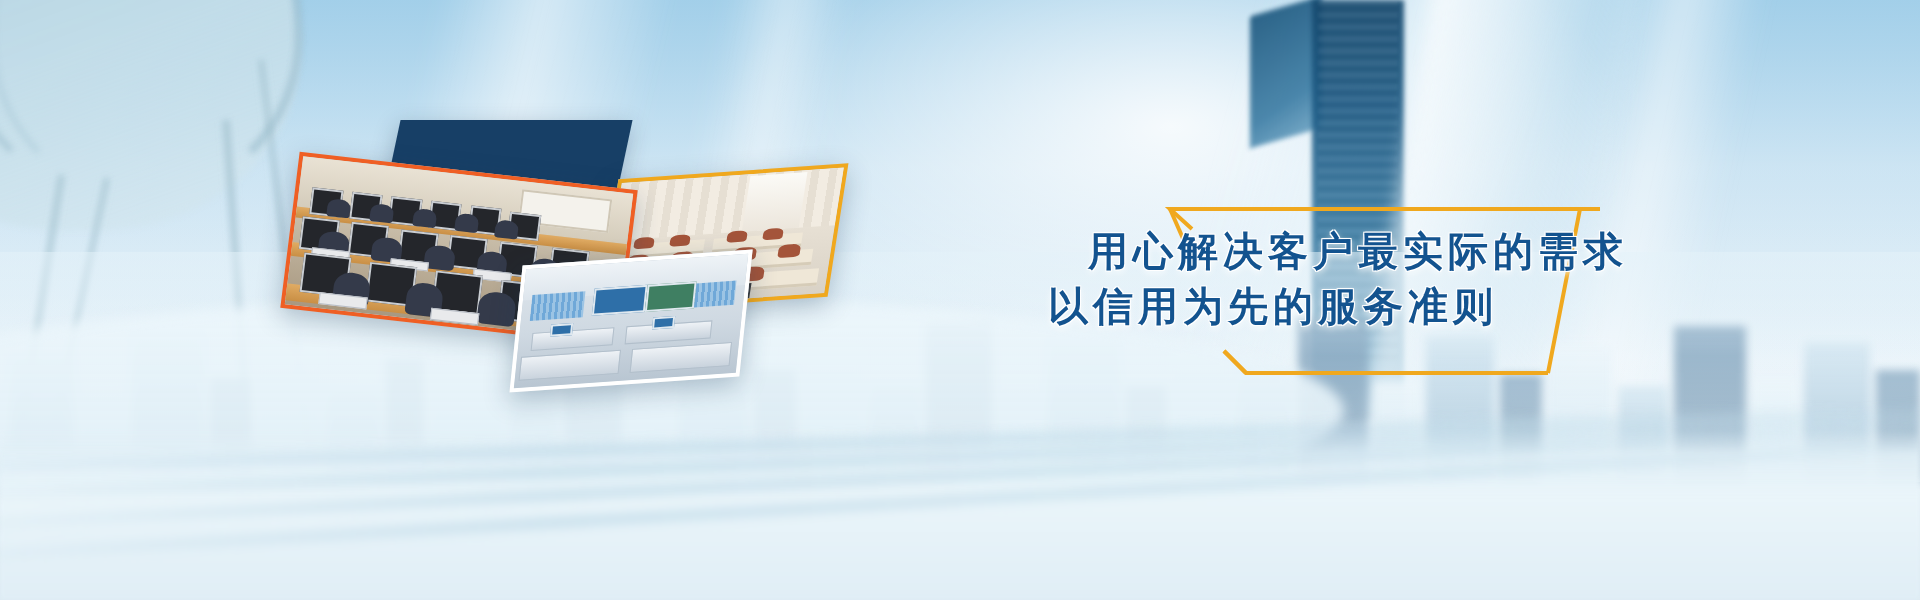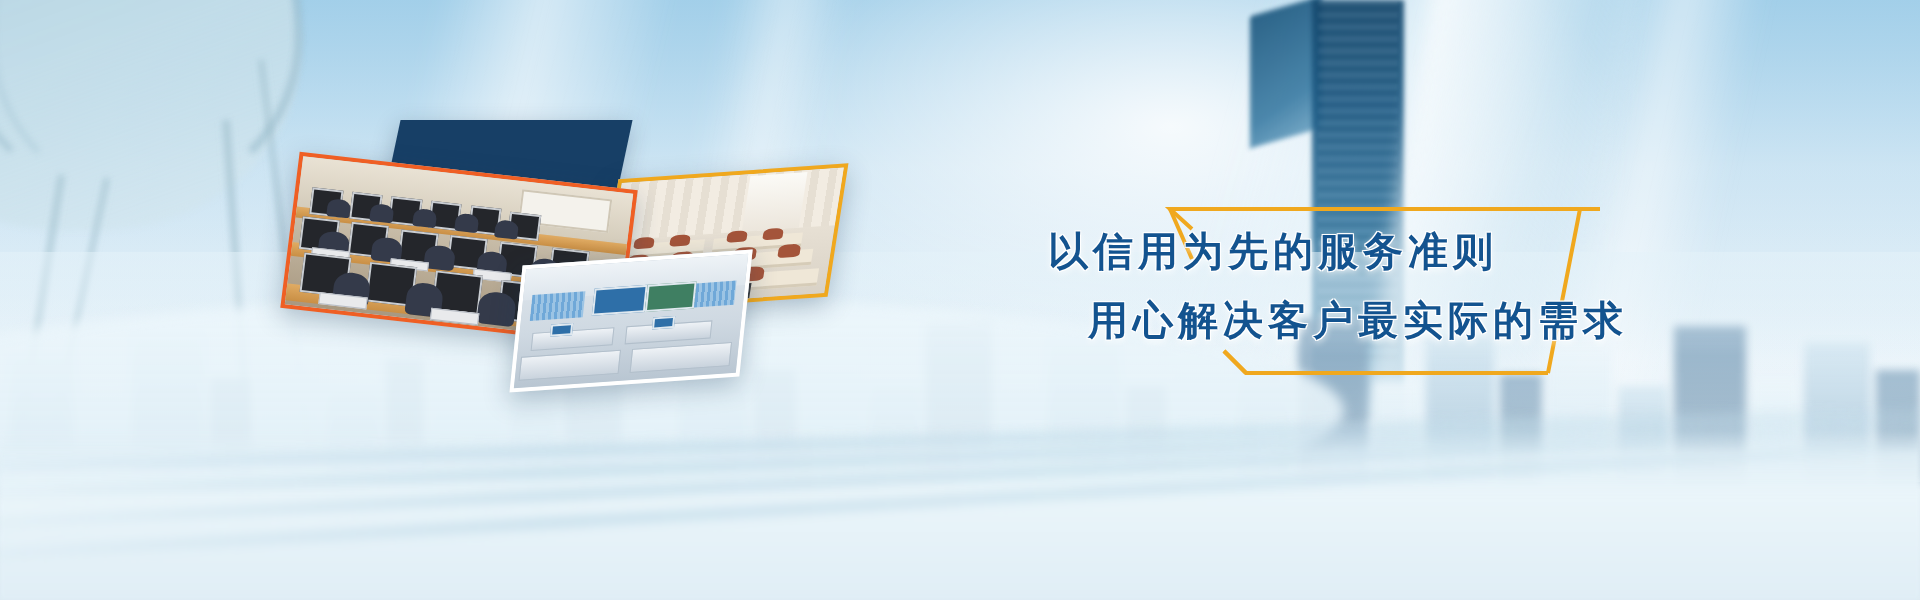--- a/index.html
+++ b/index.html
@@ -393,18 +393,18 @@
 
     <svg class="bracket" viewBox="0 0 560 215" preserveAspectRatio="none">
       <polyline points="152,54 130,34 560,34 560,34" fill="none" stroke="#f0a81e" stroke-width="4"></polyline>
       <polyline points="130,34 540,34 508,198" fill="none" stroke="#f0a81e" stroke-width="4"></polyline>
       <polyline points="508,198 206,198 184,176" fill="none" stroke="#f0a81e" stroke-width="4"></polyline>
       <line x1="130" y1="34" x2="152" y2="84" stroke="#f0a81e" stroke-width="4"></line>
       <line x1="184" y1="176" x2="206" y2="198" stroke="#f0a81e" stroke-width="4"></line>
     </svg>
 
     <div class="slogan-lines">
+      <div class="s-line l2">用心解决客户最实际的需求</div>
       <div class="s-line l1">以信用为先的服务准则</div>
-      <div class="s-line l2">用心解决客户最实际的需求</div>
     </div>
   </div>
 
 </div>
 
 </body></html>

